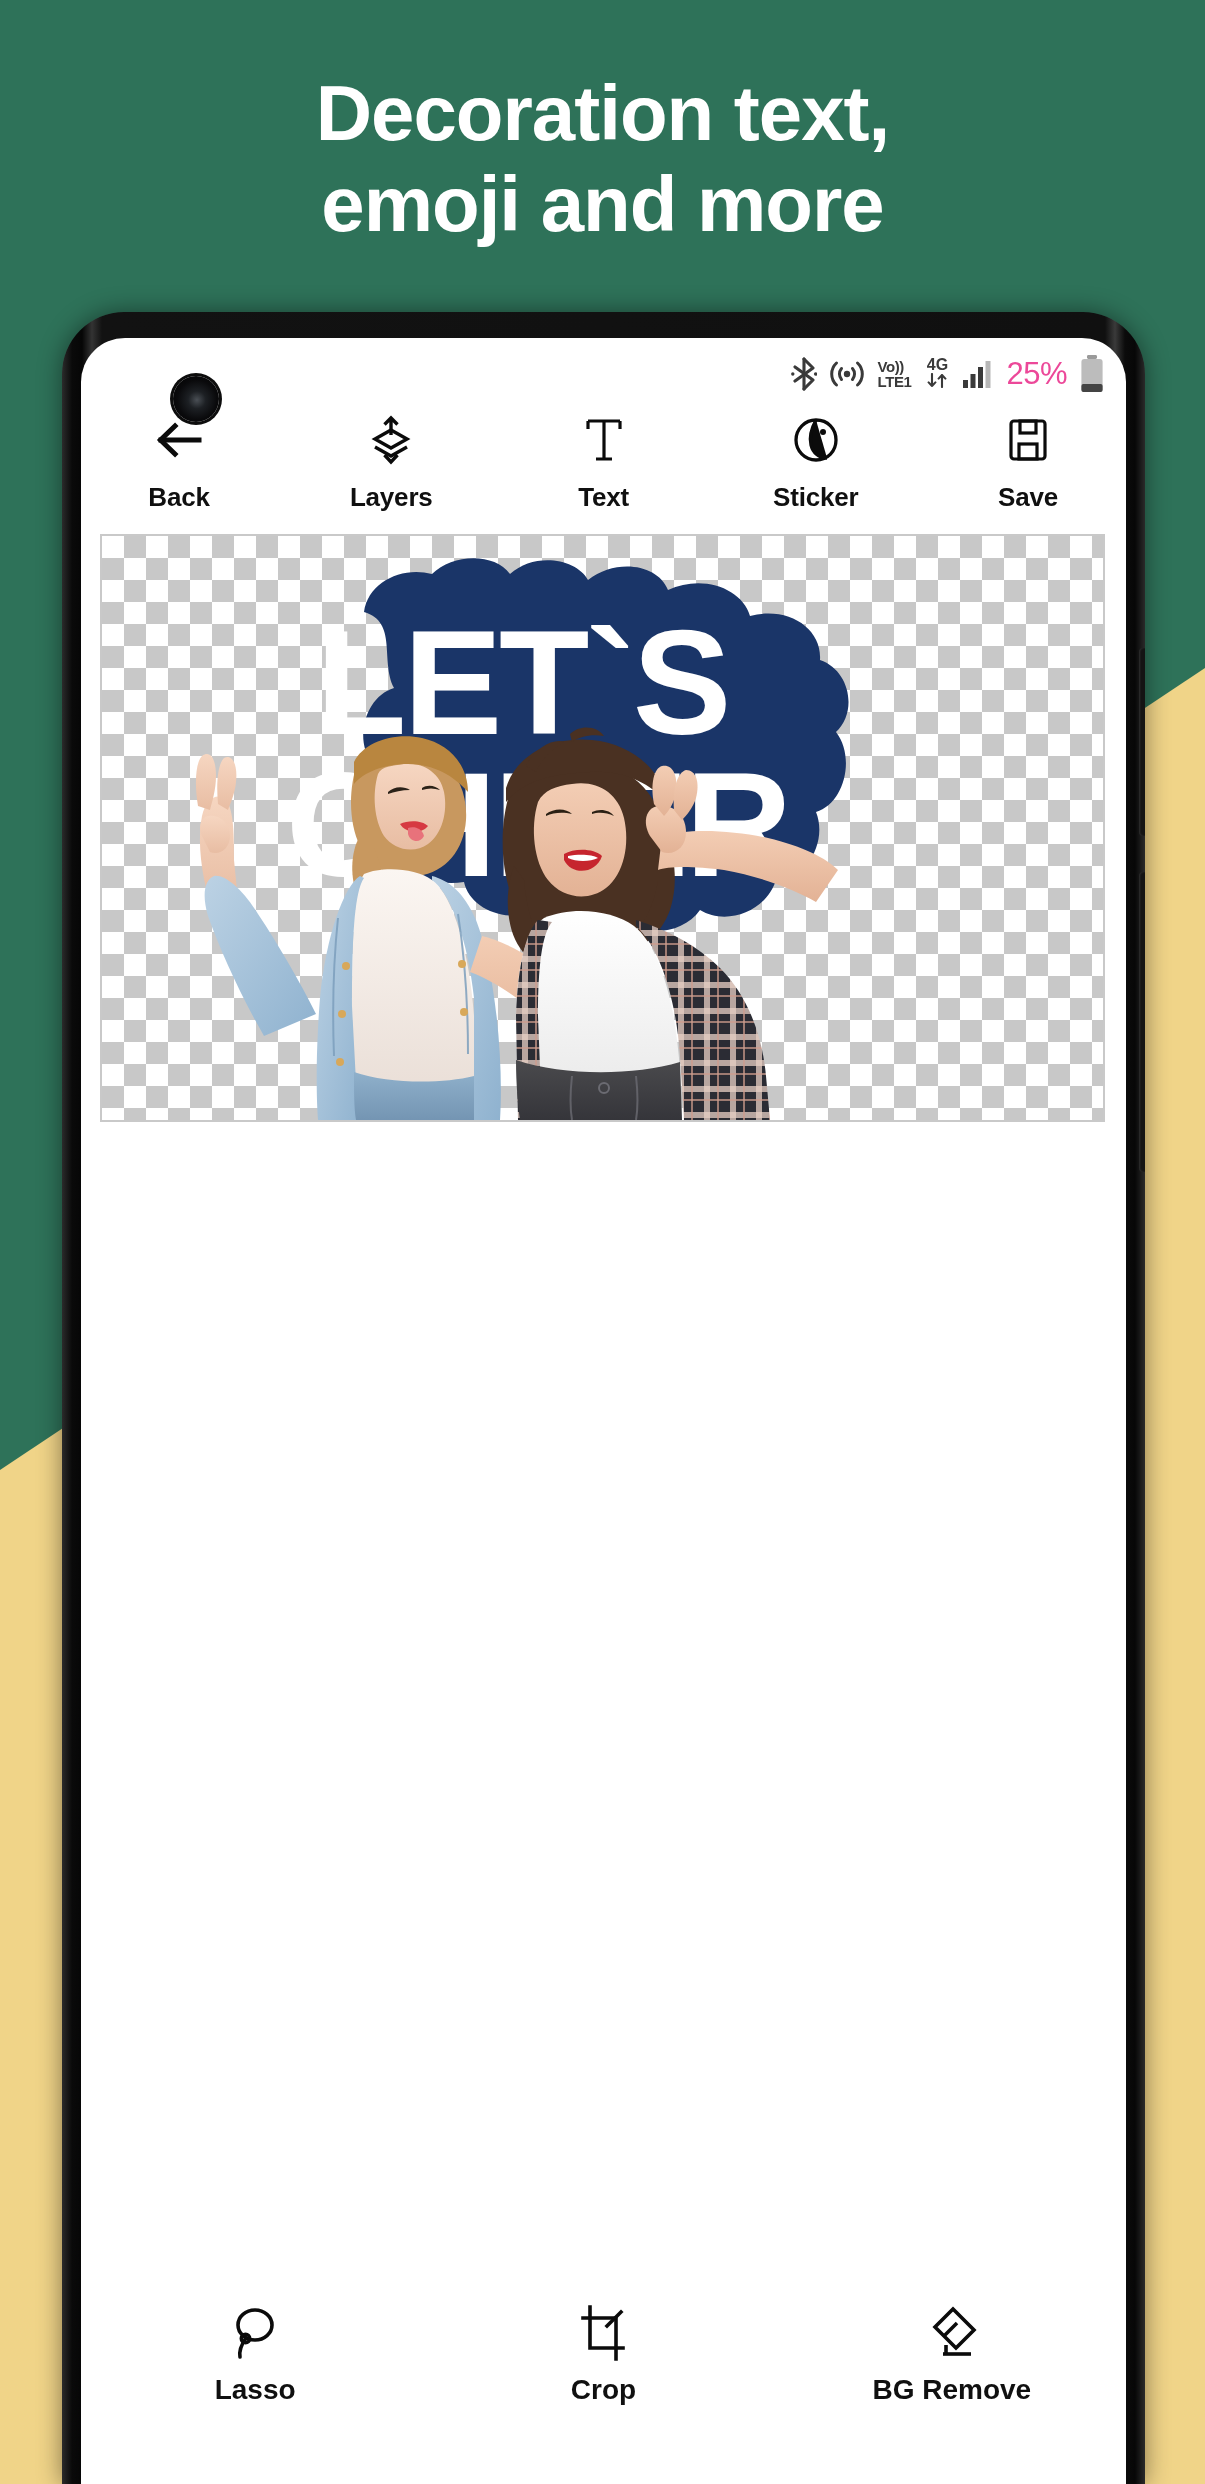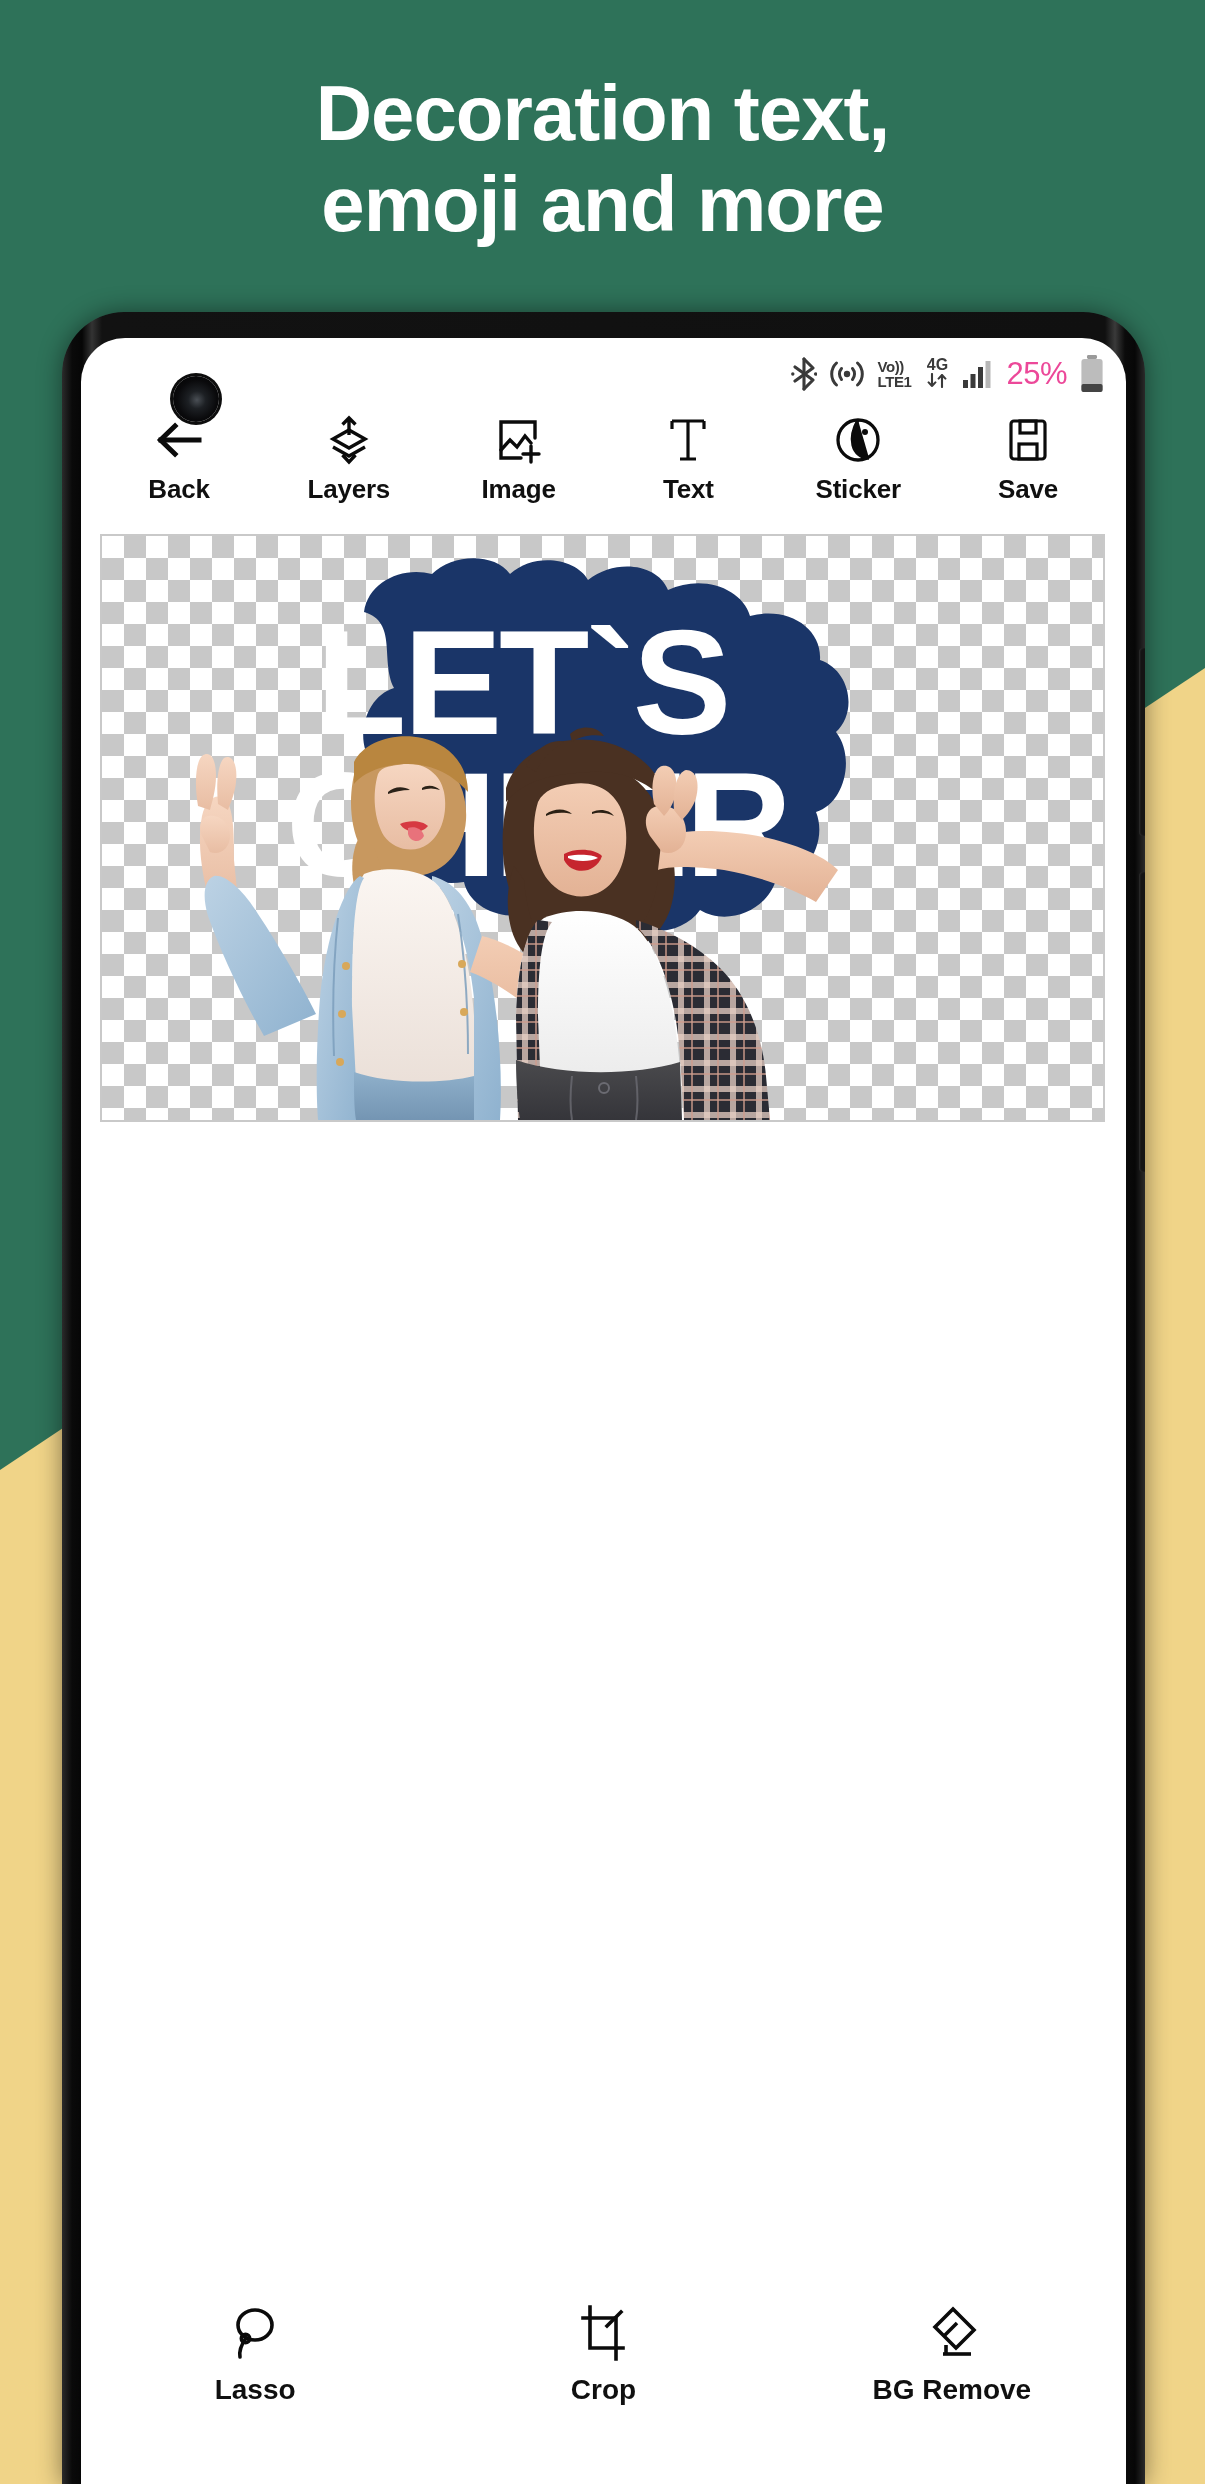--- a/index.html
+++ b/index.html
@@ -83,21 +83,21 @@
   }
 
   
   .toolbar-top {
     position:absolute; left:0; top:76px; width:1045px; height:116px;
     display:flex; align-items:flex-start; justify-content:space-between;
     padding:0 24px;
   }
   .tool {
     display:flex; flex-direction:column; align-items:center;
-    gap:8px; width:148px; cursor:pointer;
+    gap:16px; width:148px; cursor:pointer;
   }
   .tool .glyph { height:52px; display:flex; align-items:center; justify-content:center; }
   .tool .lbl { font-size:26px; font-weight:bold; color:#101010; letter-spacing:-.2px; }
 
   
   .canvas-wrap {
     position:absolute; left:19px; top:196px;
     width:1005px; height:588px;
     border:2px solid #c9c9c9;
     background-image:
@@ -228,32 +228,20 @@
                 <path d="M22 3 L22 20 M15.5 9.5 L22 3 L28.5 9.5"></path>
                 <path d="M22 15 L38 24 L22 33 L6 24 Z"></path>
                 <path d="M6 32 L22 41 L38 32"></path>
                 <path d="M15.5 40 L22 47 L28.5 40"></path>
               </g>
             </svg>
           </span>
           <span class="lbl">Layers</span>
         </div>
 
-        <div class="tool">
-          <span class="glyph">
-            <svg width="48" height="48" viewBox="0 0 48 48">
-              <g stroke="#0b0b0b" stroke-width="3.4" fill="none" stroke-linejoin="miter" stroke-linecap="round">
-                <path d="M40 22 L40 6 L6 6 L6 42 L26 42"></path>
-                <path d="M6 34 L15 24 L22 31 L30 20 L36 27"></path>
-                <path d="M36 30 L36 46 M28 38 L44 38"></path>
-              </g>
-            </svg>
-          </span>
-          <span class="lbl">Image</span>
-        </div>
 
         <div class="tool">
           <span class="glyph">
             <svg width="42" height="46" viewBox="0 0 42 46">
               <g stroke="#0b0b0b" stroke-width="3.2" fill="none" stroke-linecap="butt">
                 <path d="M5 4 L37 4"></path>
                 <path d="M5 4 L5 12 M37 4 L37 12"></path>
                 <path d="M21 4 L21 42"></path>
                 <path d="M13 42 L29 42"></path>
               </g>

